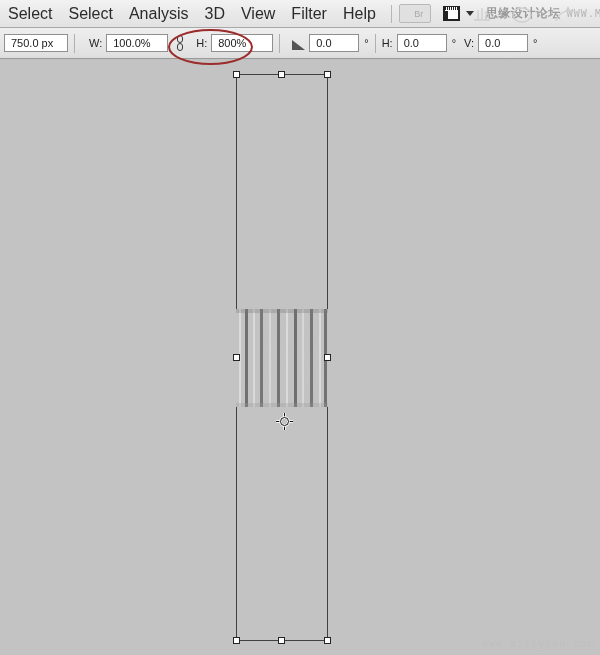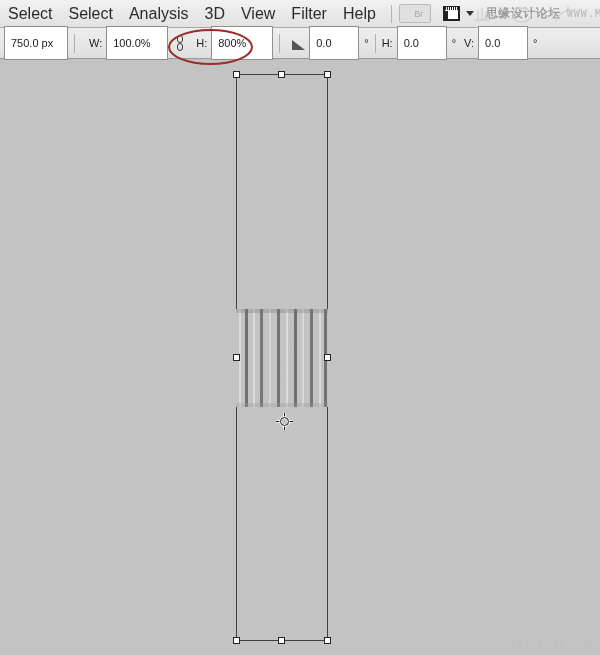--- a/index.html
+++ b/index.html
@@ -128,21 +128,21 @@
     left: 0; top: 28px;
     width: 600px; height: 31px;
     background: linear-gradient(to bottom, #eeeeee 0%, #e6e6e6 60%, #dedede 100%);
     border-bottom: 1px solid #9a9a9a;
     display: flex;
     align-items: center;
     box-sizing: border-box;
     padding-left: 2px;
   }
   .opt-field {
-    height: 34px;
+    height: 18px;
     border: 1px solid #8f8f8f;
     background: #ffffff;
     font-size: 11px;
     color: #1a1a1a;
     display: flex;
     align-items: center;
     padding-left: 6px;
     box-sizing: border-box;
     font-family: "Liberation Sans", sans-serif;
     flex: none;

